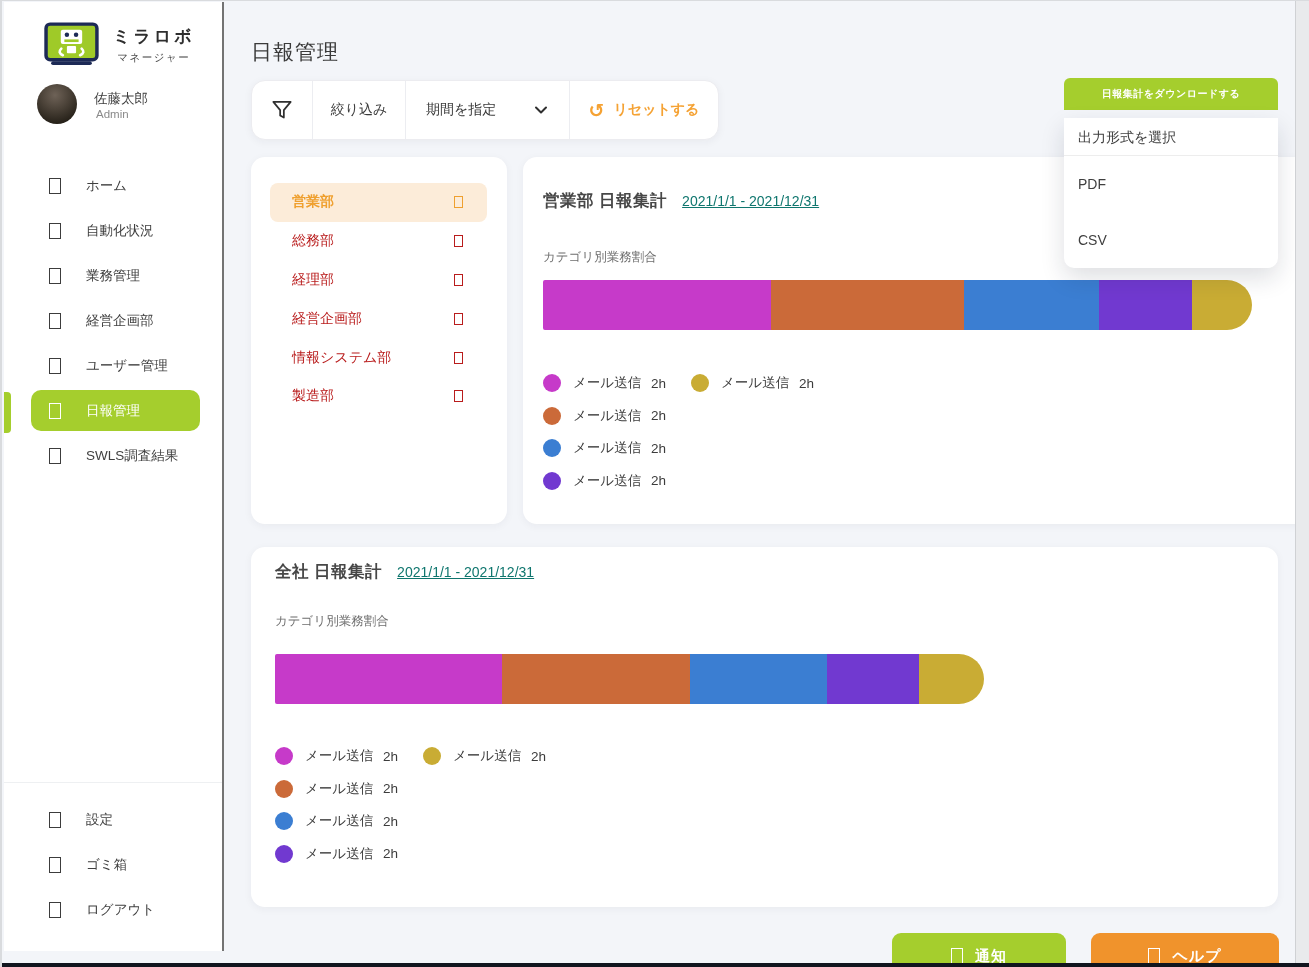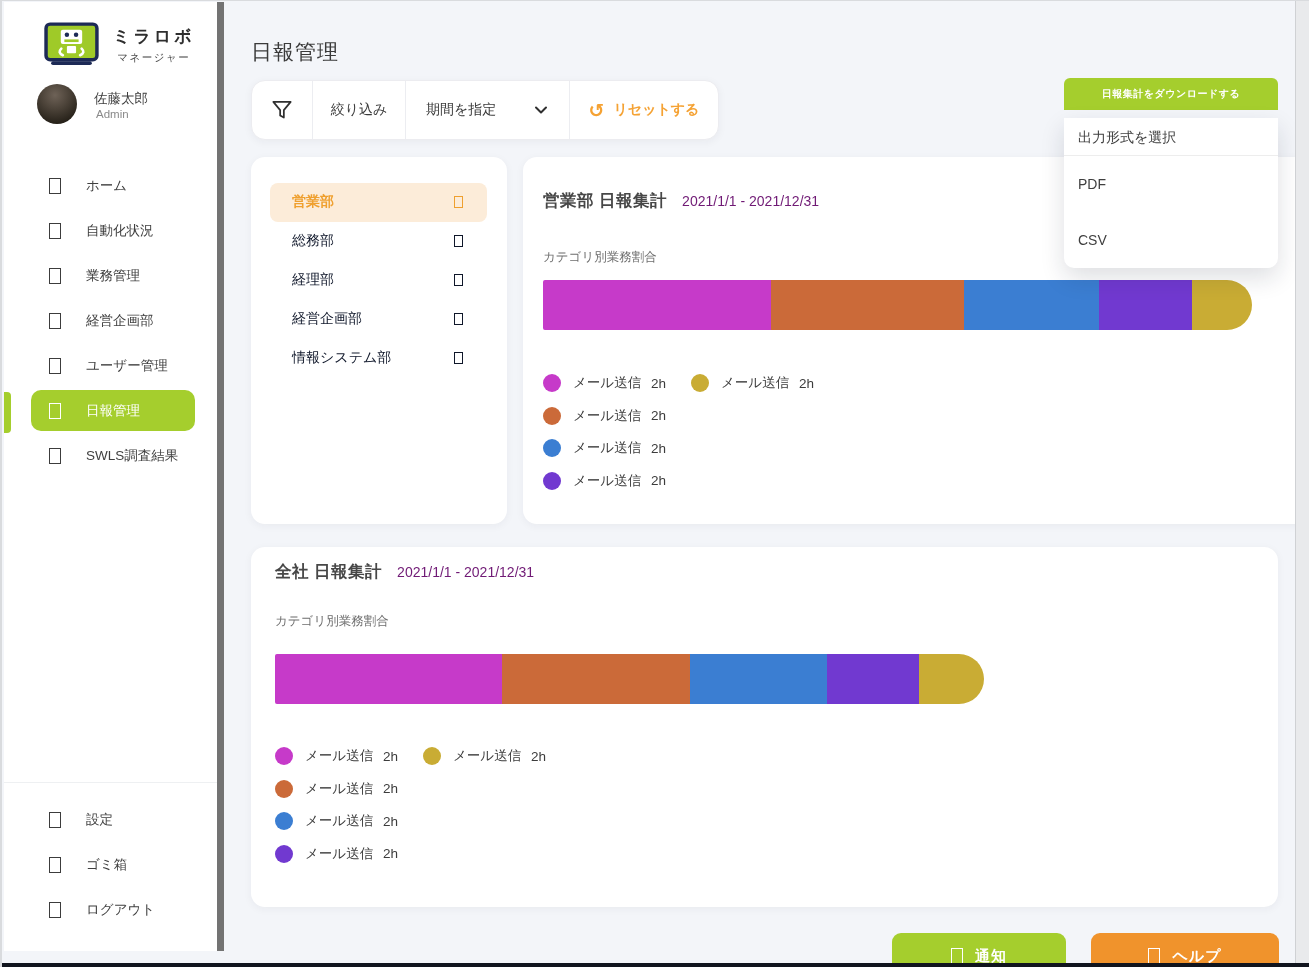--- a/index.html
+++ b/index.html
@@ -10,21 +10,21 @@
     font-family: "Liberation Sans", "DejaVu Sans", sans-serif;
     color:#3c3c3c;
   }
   .page { position:absolute; inset:0; border-top:1px solid #d9dbde; border-left:2px solid #d9dbde; }
 
   
   .right-strip { position:absolute; right:0; top:0; bottom:0; width:14px; background:#e9eaec; border-left:1px solid #cfd1d4; z-index:40; }
   .bottom-bar { position:absolute; left:0; right:0; bottom:0; height:4px; background:#11151e; z-index:50; }
 
   
-  .sidebar { position:absolute; left:2px; top:1px; bottom:16px; width:220px; background:#fff; border-right:7px solid #737373; z-index:10; }
+  .sidebar { position:absolute; left:2px; top:1px; bottom:16px; width:220px; background:#fff; border-right:2px solid #737373; z-index:10; }
   .logo-row { position:absolute; left:40px; top:20px; display:flex; align-items:center; gap:12px; }
   .logo-text .app-name { font-size:17px; font-weight:bold; color:#2e2e2e; letter-spacing:3px; }
   .logo-text .app-sub { font-size:10.5px; color:#4a4a4a; letter-spacing:1.5px; text-align:center; margin-top:3px; }
   .avatar { position:absolute; left:33px; top:82px; width:40px; height:40px; border-radius:50%;
     background: radial-gradient(circle at 45% 28%, #6e6257 0%, #4c4339 38%, #262119 78%); }
   .user-name { position:absolute; left:90px; top:88px; font-size:13.5px; color:#3e3e3e; }
   .user-role { position:absolute; left:92px; top:106px; font-size:11.5px; color:#8a8a8a; }
 
   .nav-list { position:absolute; left:0; right:0; top:161px; }
   .nav-footer { position:absolute; left:0; right:0; top:795px; }
@@ -61,31 +61,31 @@
     border:none; border-radius:6px 6px 0 0; color:#fff; font-weight:bold; font-size:10px;
     font-family:inherit; cursor:pointer; z-index:21; letter-spacing:0.5px; }
   .dl-menu { position:absolute; left:840px; top:108px; width:214px; background:#fff;
     border-radius:0 0 10px 10px; box-shadow:0 10px 24px rgba(20,30,50,0.14); z-index:21; overflow:hidden;margin-top:8px; }
   .dl-prompt { height:38px; line-height:38px; padding:0 14px; font-size:14px; color:#3f3f3f; border-bottom:1px solid #ededed; }
   .dl-option { height:56px; display:flex; align-items:center; padding:0 14px; font-size:14px; color:#3f3f3f; cursor:pointer;text-align:right; }
 
   
   .dept-card { left:27px; top:155px; width:256px; height:367px; padding:26px 20px 0 19px; }
   .dept-row { height:38.8px; border-radius:8px; display:flex; align-items:center; justify-content:space-between;
-    padding:0 24px 0 22px; font-size:14px; color:#0f172a; cursor:pointer; }
+    padding:0 24px 0 22px; font-size:14px; color:#b91c1c; cursor:pointer; }
   .dept-row.selected { background:#fcecd9; color:#efa02f; font-weight:bold; }
 
   
   .chart-card-1 { left:299px; top:155px; width:794px; height:367px; }
   .chart-card-2 { left:27px; top:545px; width:1027px; height:360px; }
   .c-head { position:absolute; display:flex; align-items:baseline; gap:15px; }
   .chart-card-1 .c-head { left:20px; top:33px; }
   .chart-card-2 .c-head { left:24px; top:14px; }
   .c-title { font-size:16.5px; font-weight:bold; color:#474747; letter-spacing:0.5px; }
-  .c-date { font-size:14px; color:#701a75; }
+  .c-date { font-size:14px; color:#0f766e;text-decoration:underline; }
   .c-sub { position:absolute; font-size:12.5px; color:#6e6e6e; }
   .chart-card-1 .c-sub { left:20px; top:92px; }
   .chart-card-2 .c-sub { left:24px; top:66px; }
   .stack-bar { position:absolute; width:709px; height:50px; display:flex; border-radius:2px 26px 26px 2px; overflow:hidden; }
   .chart-card-1 .stack-bar { left:20px; top:123px; }
   .chart-card-2 .stack-bar { left:24px; top:107px; }
   .bar-seg { height:100%; }
   .legend { position:absolute; display:grid; grid-auto-flow:column; grid-template-rows:repeat(4,32.5px);
     grid-template-columns:148px auto; align-items:center; }
   .chart-card-1 .legend { left:20px; top:210px; }
@@ -226,20 +226,24 @@
             <span class="tofu sm"></span>
           </div>
           <div class="dept-row">
             <span>経営企画部</span>
             <span class="tofu sm"></span>
           </div>
           <div class="dept-row">
             <span>情報システム部</span>
             <span class="tofu sm"></span>
           </div>
+          <div class="dept-row">
+            <span>製造部</span>
+            <span class="tofu sm"></span>
+          </div>
         </div>
     </div>
 
     <section class="card chart-card-1">
       <div class="c-head">
         <span class="c-title">営業部 日報集計</span>
         <span class="c-date">2021/1/1 - 2021/12/31</span>
       </div>
       <div class="c-sub">カテゴリ別業務割合</div>
       <div class="stack-bar">

